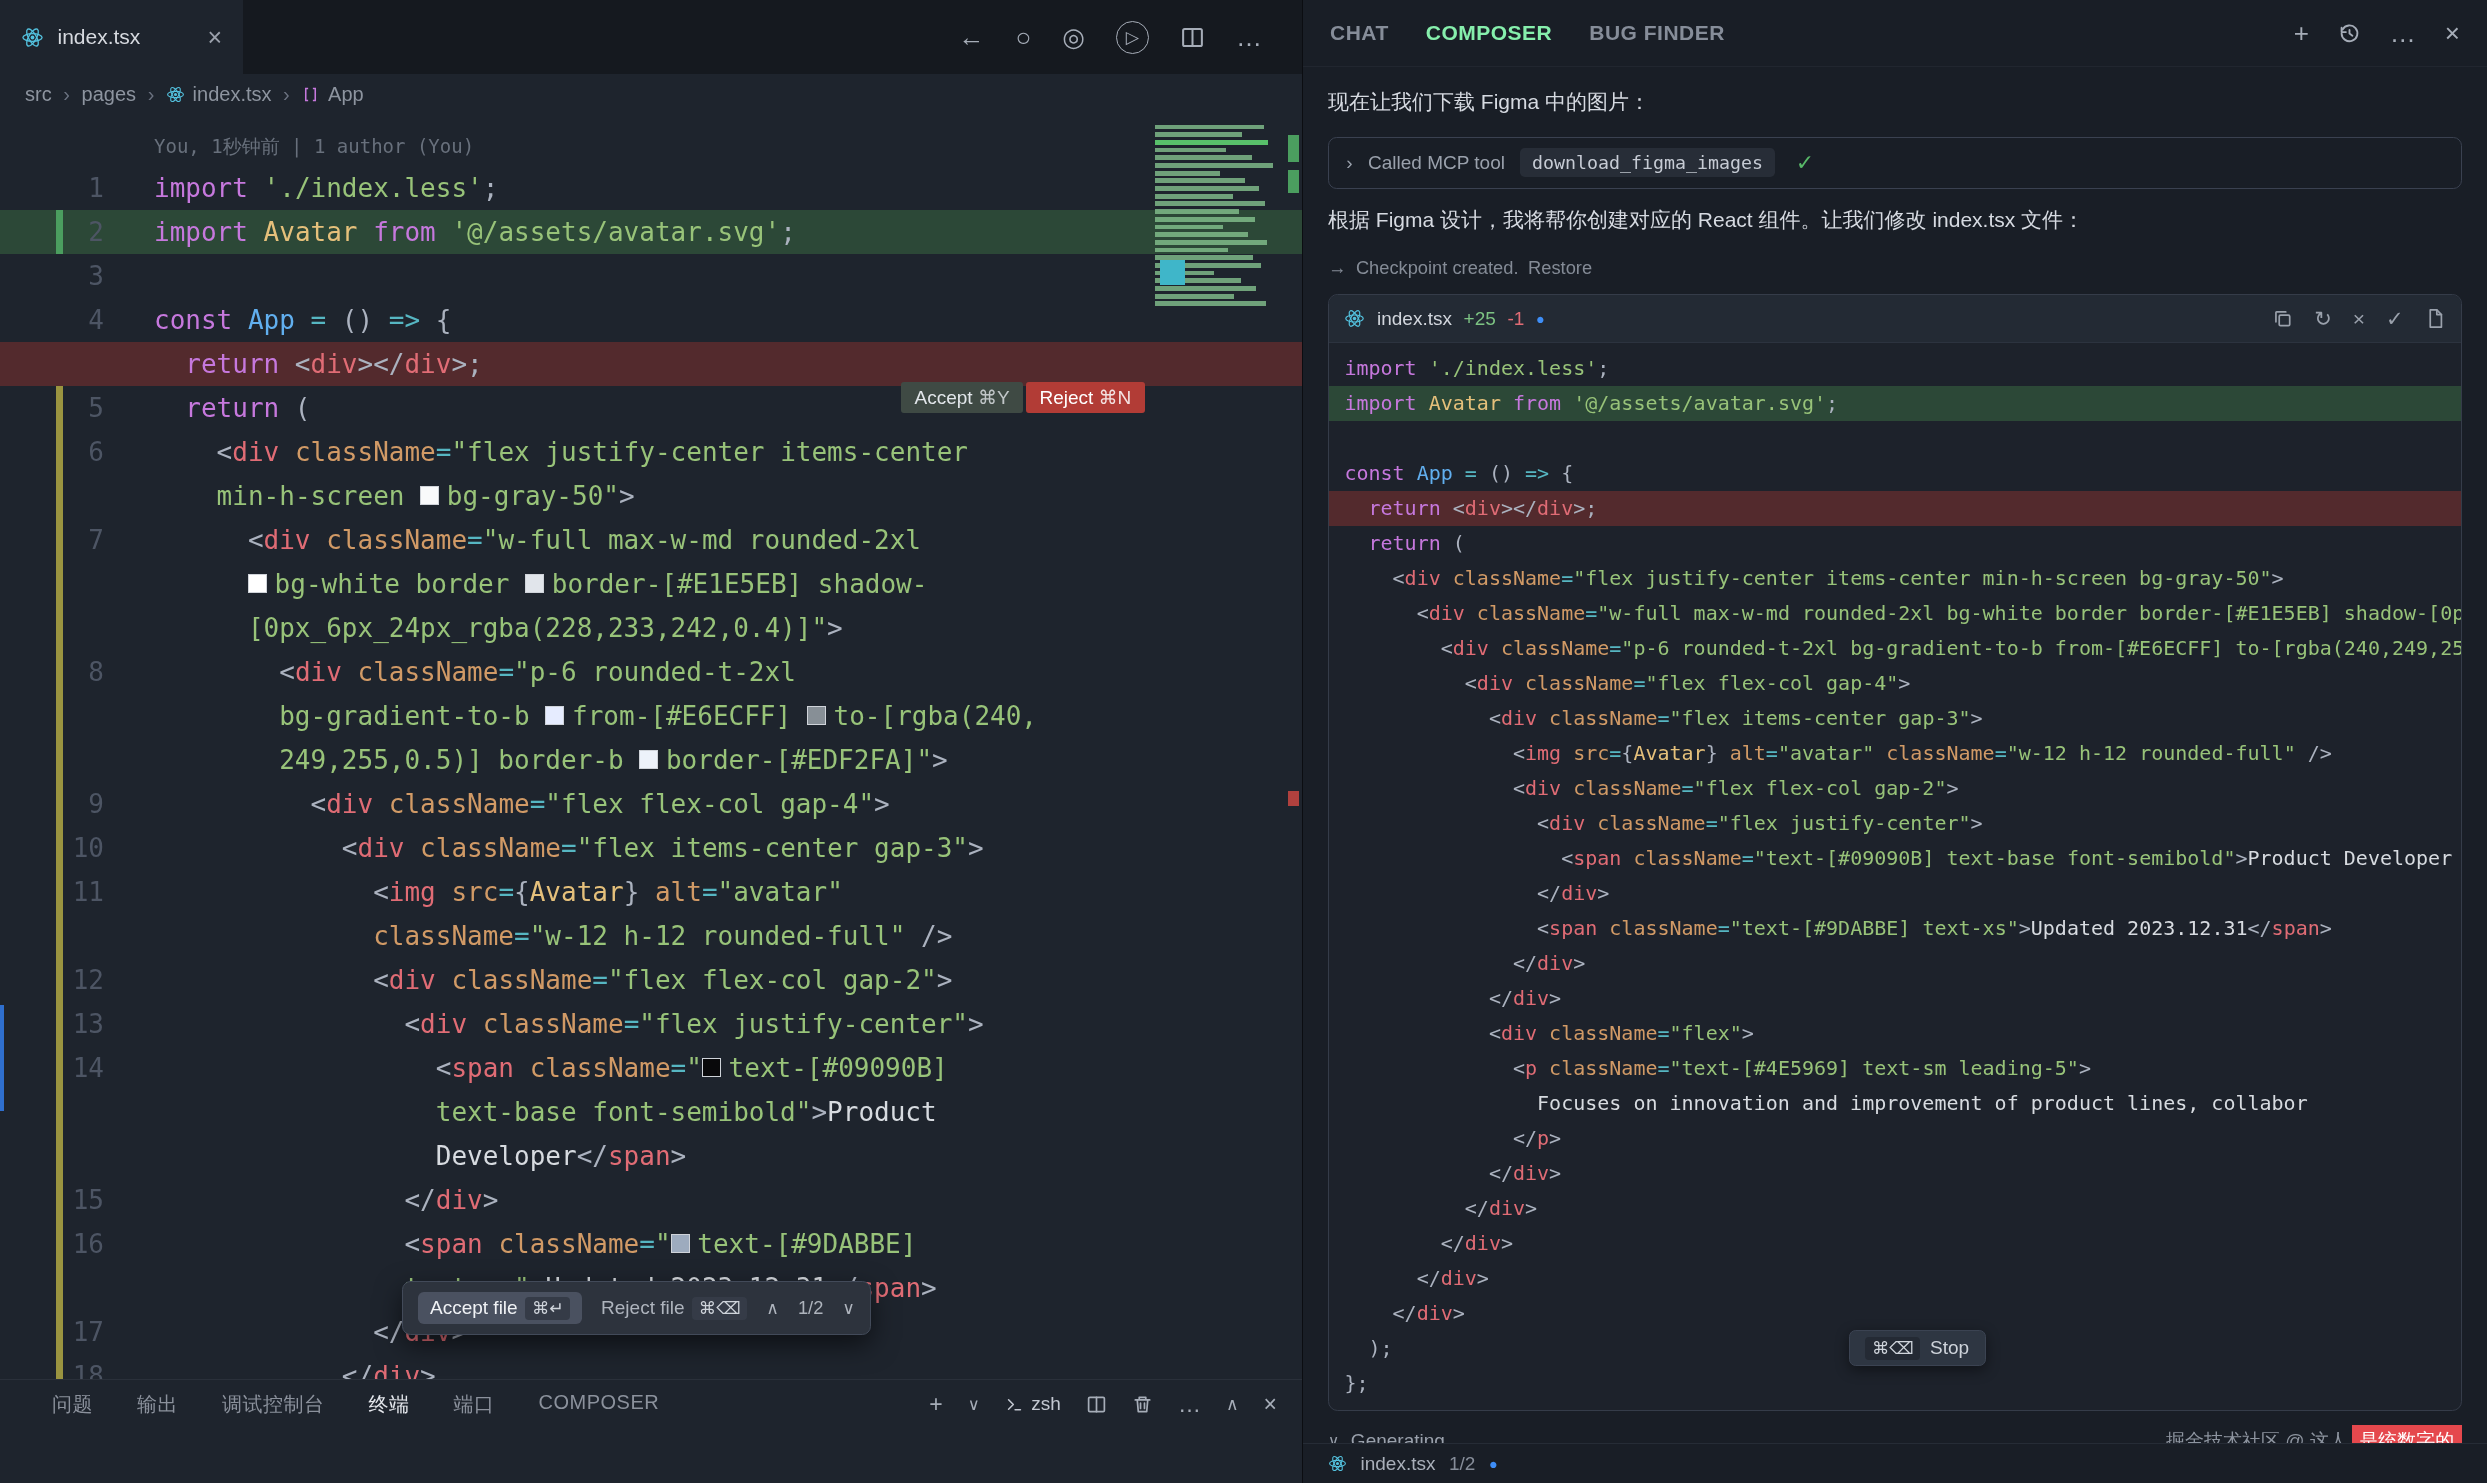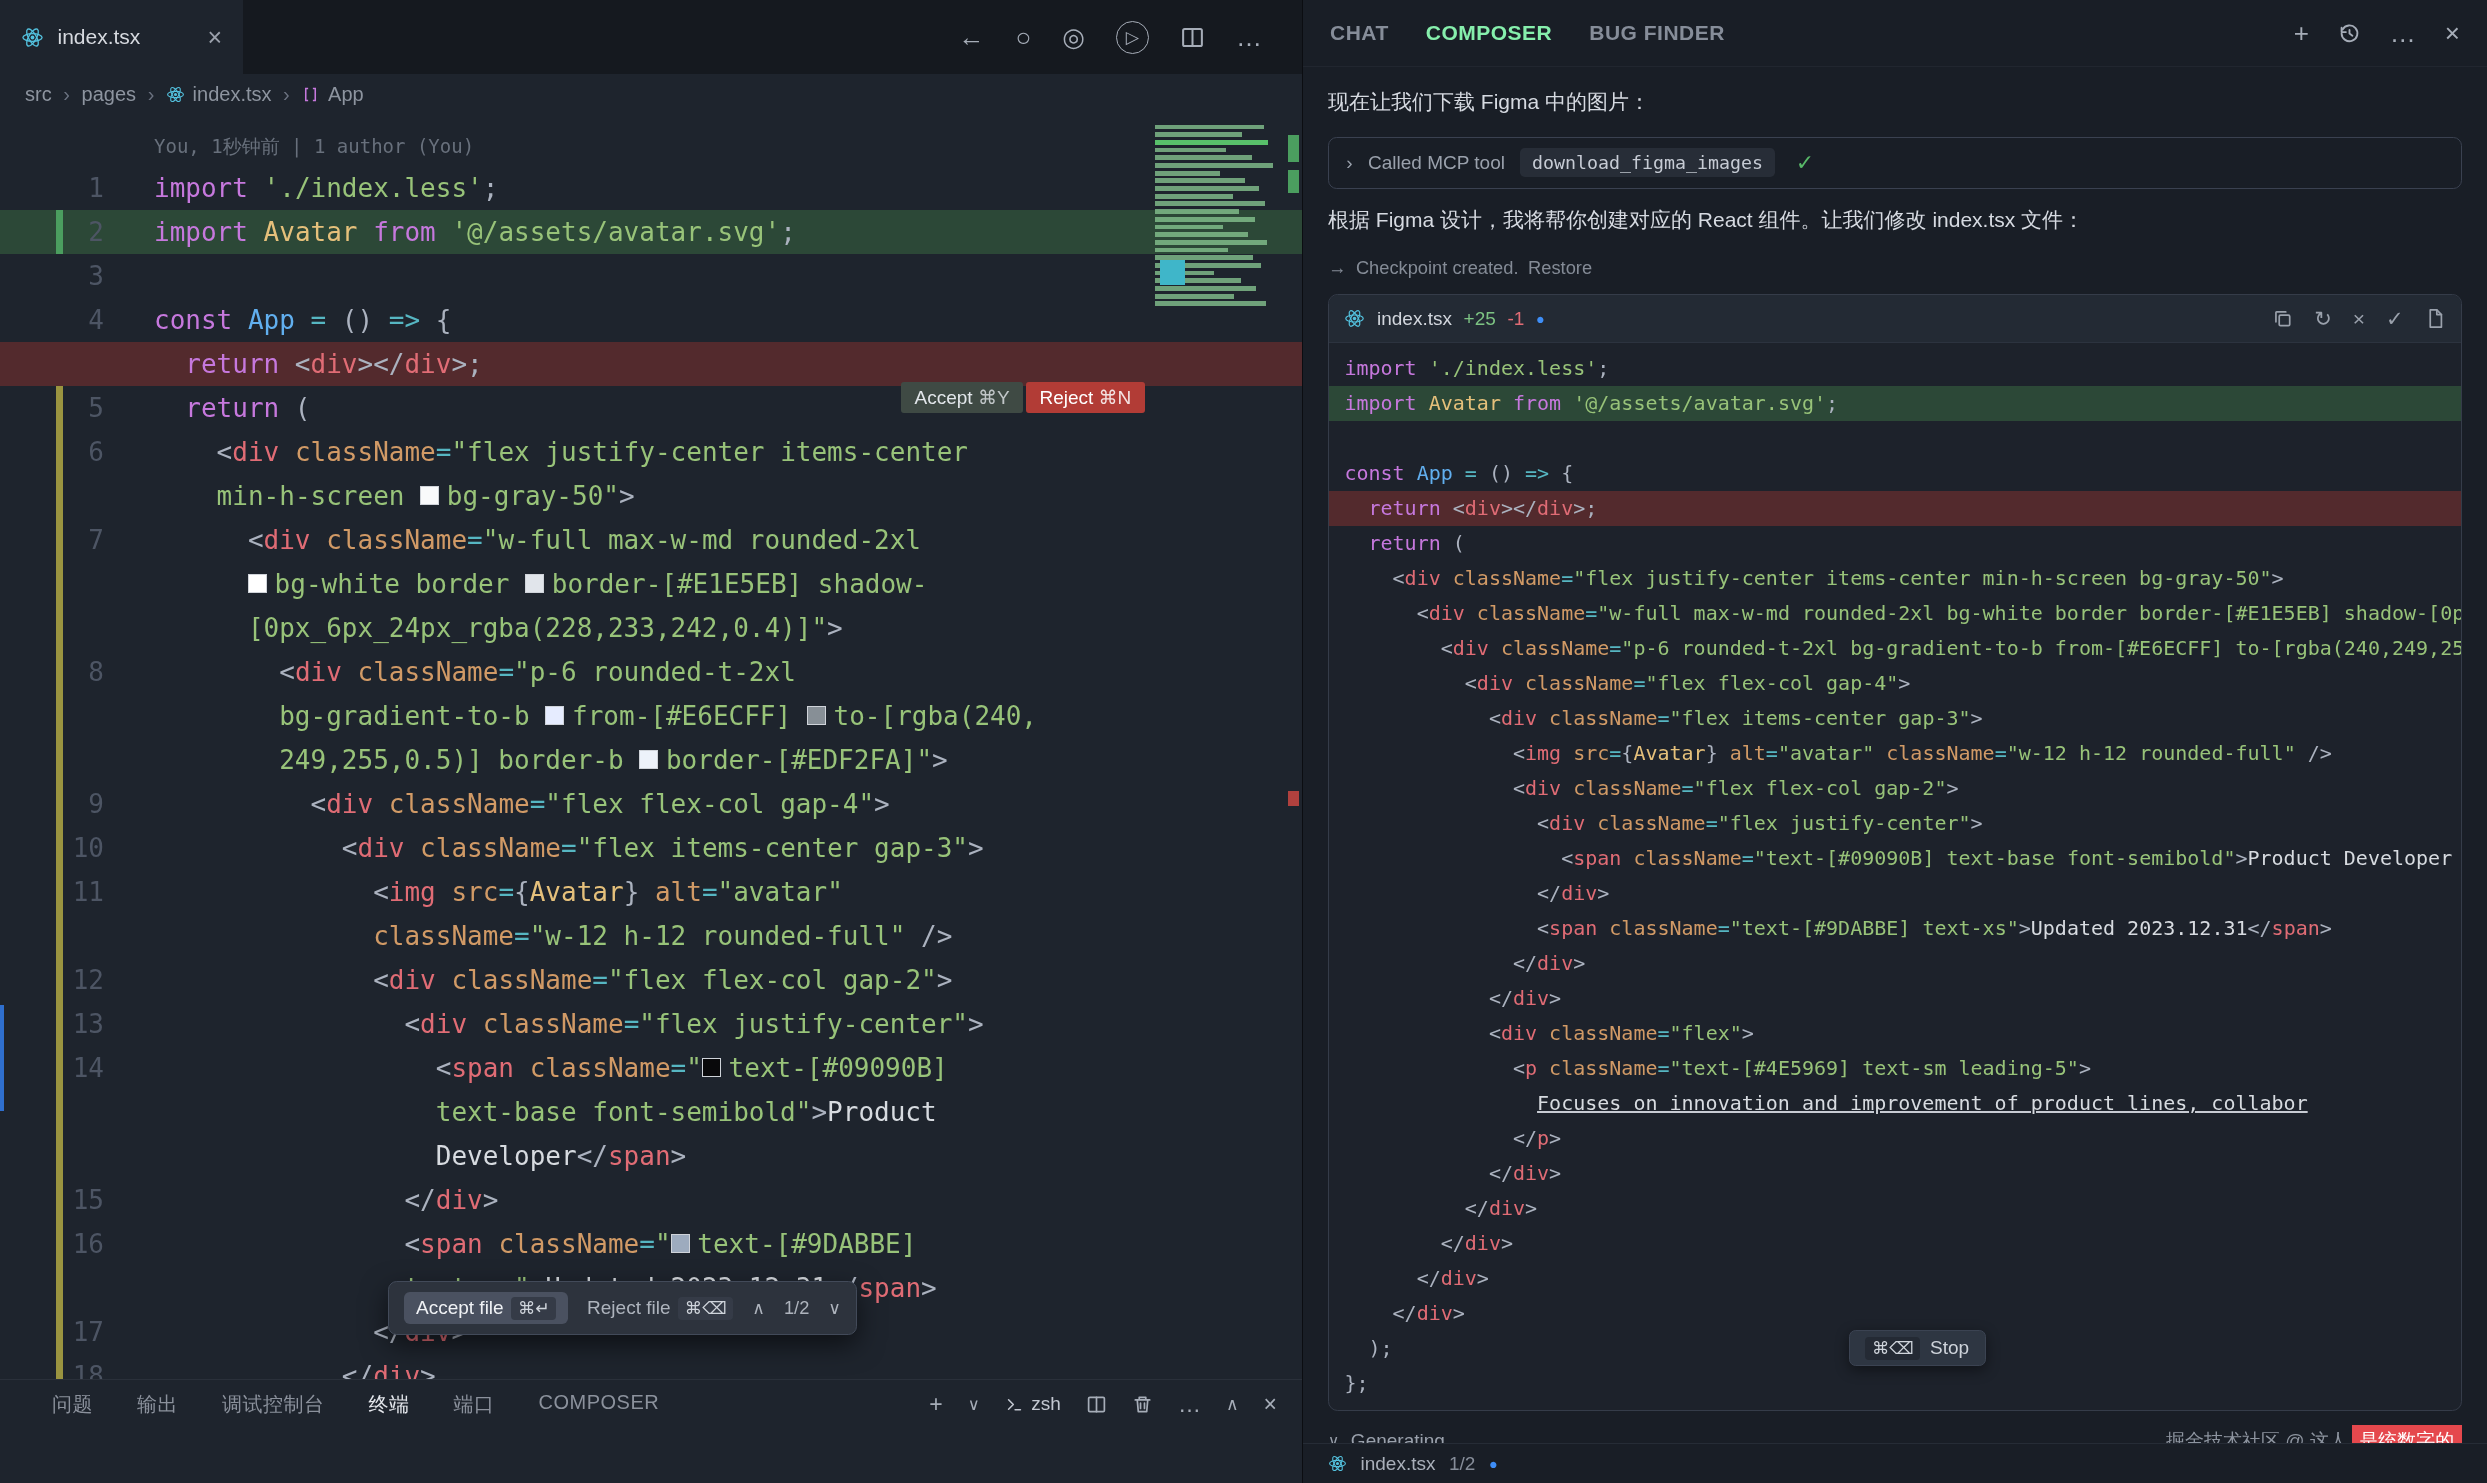--- a/index.html
+++ b/index.html
@@ -29,21 +29,21 @@
   .crow.del{background:#532a2d}
   .kw{color:#c678dd}.st{color:#98c379}.tg{color:#e06c75}
   .at{color:#d19a66;}.op{color:#56b6c2}.pl{color:#abb2bf}
   .cp{color:#e5c07b}.fn{color:#61afef}.tx{color:#d7dbe0}.cm{color:#68707c;font-size:19px}
   .sw{display:inline-block;width:19px;height:19px;border:1.9px solid #cfd3d9;vertical-align:middle;margin:-3.9px 7.7px 0 0}
 
   .inline-actions{position:absolute;left:901px;top:268px;display:flex;gap:2.9px;z-index:5;font-size:19px}
   .btn-accept{background:#3f4a44;color:#e2e6ea;padding:3.9px 13.5px;border-radius:2.9px;cursor:pointer}
   .btn-reject{background:#b23c36;color:#ffffff;padding:3.9px 13.5px;border-radius:2.9px;cursor:pointer}
 
-  .file-popup{position:absolute;left:388px;top:1167px;height:54px;display:flex;align-items:center;gap:19px;
+  .file-popup{position:absolute;left:402px;top:1167px;height:54px;display:flex;align-items:center;gap:19px;
     background:#2d333d;border:1px solid #424a59;border-radius:8.7px;padding:0 15.4px;
     box-shadow:0 9.6px 27px rgba(0,0,0,.55);z-index:6;font-size:19px;color:#c7ccd4}
   .fp-accept{background:#4a5160;color:#f0f2f5;border-radius:5.8px;padding:4.8px 11.6px;display:flex;align-items:center;gap:7.7px;cursor:pointer}
   .fp-reject{display:flex;align-items:center;gap:7.7px;color:#aeb4bd;cursor:pointer}
   .key{background:#353b47;border-radius:3.9px;padding:1px 6.7px;font-size:17.3px;color:#cfd4db}
   .fp-nav{color:#aeb4bd;font-size:17.3px;cursor:pointer}
   .fp-count{color:#aeb4bd;font-size:18.3px}
 
   .minimap{position:absolute;right:29px;top:7.7px;width:118px;height:189px;overflow:hidden}
   .minimap .bar{height:4.8px;margin:2.9px 0;background:rgba(134,196,144,.78)}
@@ -372,21 +372,21 @@
             <div class="crow"><span class="ltx" style="padding-left: 14ch;"><span class="pl">&lt;</span><span class="tg">img</span><span class="pl"> </span><span class="at">src</span><span class="op">=</span><span class="pl">{</span><span class="cp">Avatar</span><span class="pl">} </span><span class="at">alt</span><span class="op">=</span><span class="st">"avatar"</span><span class="pl"> </span><span class="at">className</span><span class="op">=</span><span class="st">"w-12 h-12 rounded-full"</span><span class="pl"> /&gt;</span></span></div>
             <div class="crow"><span class="ltx" style="padding-left: 14ch;"><span class="pl">&lt;</span><span class="tg">div</span><span class="pl"> </span><span class="at">className</span><span class="op">=</span><span class="st">"flex flex-col gap-2"</span><span class="pl">&gt;</span></span></div>
             <div class="crow"><span class="ltx" style="padding-left: 16ch;"><span class="pl">&lt;</span><span class="tg">div</span><span class="pl"> </span><span class="at">className</span><span class="op">=</span><span class="st">"flex justify-center"</span><span class="pl">&gt;</span></span></div>
             <div class="crow"><span class="ltx" style="padding-left: 18ch;"><span class="pl">&lt;</span><span class="tg">span</span><span class="pl"> </span><span class="at">className</span><span class="op">=</span><span class="st">"text-[#09090B] text-base font-semibold"</span><span class="pl">&gt;</span><span class="tx">Product Developer</span></span></div>
             <div class="crow"><span class="ltx" style="padding-left: 16ch;"><span class="pl">&lt;/</span><span class="tg">div</span><span class="pl">&gt;</span></span></div>
             <div class="crow"><span class="ltx" style="padding-left: 16ch;"><span class="pl">&lt;</span><span class="tg">span</span><span class="pl"> </span><span class="at">className</span><span class="op">=</span><span class="st">"text-[#9DABBE] text-xs"</span><span class="pl">&gt;</span><span class="tx">Updated 2023.12.31</span><span class="pl">&lt;/</span><span class="tg">span</span><span class="pl">&gt;</span></span></div>
             <div class="crow"><span class="ltx" style="padding-left: 14ch;"><span class="pl">&lt;/</span><span class="tg">div</span><span class="pl">&gt;</span></span></div>
             <div class="crow"><span class="ltx" style="padding-left: 12ch;"><span class="pl">&lt;/</span><span class="tg">div</span><span class="pl">&gt;</span></span></div>
             <div class="crow"><span class="ltx" style="padding-left: 12ch;"><span class="pl">&lt;</span><span class="tg">div</span><span class="pl"> </span><span class="at">className</span><span class="op">=</span><span class="st">"flex"</span><span class="pl">&gt;</span></span></div>
             <div class="crow"><span class="ltx" style="padding-left: 14ch;"><span class="pl">&lt;</span><span class="tg">p</span><span class="pl"> </span><span class="at">className</span><span class="op">=</span><span class="st">"text-[#4E5969] text-sm leading-5"</span><span class="pl">&gt;</span></span></div>
-            <div class="crow"><span class="ltx" style="padding-left: 16ch; text-decoration: underline;"><span class="tx">Focuses on innovation and improvement of product lines, collabor</span></span></div>
+            <div class="crow"><span class="ltx" style="padding-left: 16ch;"><span class="tx">Focuses on innovation and improvement of product lines, collabor</span></span></div>
             <div class="crow"><span class="ltx" style="padding-left: 14ch;"><span class="pl">&lt;/</span><span class="tg">p</span><span class="pl">&gt;</span></span></div>
             <div class="crow"><span class="ltx" style="padding-left: 12ch;"><span class="pl">&lt;/</span><span class="tg">div</span><span class="pl">&gt;</span></span></div>
             <div class="crow"><span class="ltx" style="padding-left: 10ch;"><span class="pl">&lt;/</span><span class="tg">div</span><span class="pl">&gt;</span></span></div>
             <div class="crow"><span class="ltx" style="padding-left: 8ch;"><span class="pl">&lt;/</span><span class="tg">div</span><span class="pl">&gt;</span></span></div>
             <div class="crow"><span class="ltx" style="padding-left: 6ch;"><span class="pl">&lt;/</span><span class="tg">div</span><span class="pl">&gt;</span></span></div>
             <div class="crow"><span class="ltx" style="padding-left: 4ch;"><span class="pl">&lt;/</span><span class="tg">div</span><span class="pl">&gt;</span></span></div>
             <div class="crow"><span class="ltx" style="padding-left: 2ch;"><span class="pl">);</span></span></div>
             <div class="crow"><span class="ltx"><span class="pl">};</span></span></div>
           </div>
         <div class="stop-pill">

